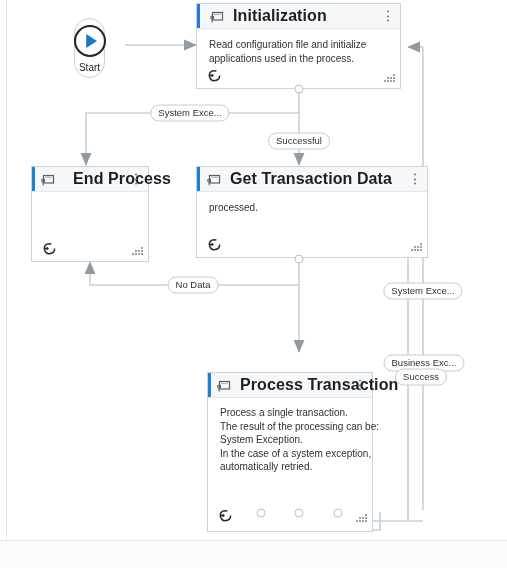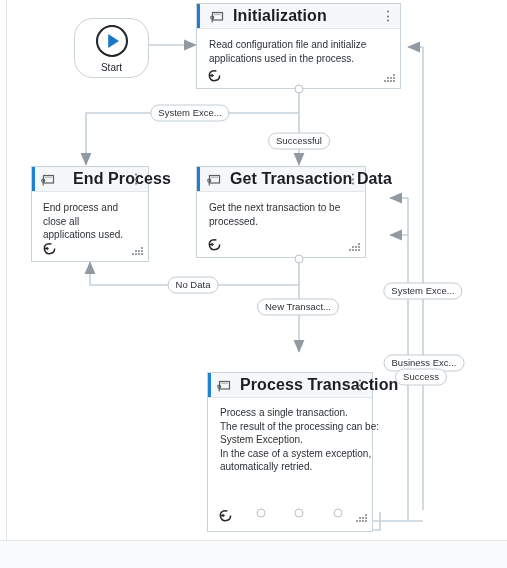--- a/index.html
+++ b/index.html
@@ -212,21 +212,21 @@
         <path d="M408,198 L408,235"></path>
         <path d="M408,235 L390,235" marker-end="url(#arr)"></path>
         <path d="M408,235 L408,520"></path>
 
         <path d="M261,512 L261,530 L380,530 L380,512"></path>
         <path d="M299,512 L299,530"></path>
         <path d="M338,512 L338,521 L423,521"></path>
       </g>
     </svg>
 
-    <div id="node-start" class="" style="left:74px; top:18px; width:75px; height:60px;border-radius:19px;">
+    <div id="node-start" class="" style="left:74px; top:18px; width:31px; height:60px;border-radius:19px;">
       <span class="play-wrap">
         <svg viewBox="0 0 36 36" width="36" height="36">
           <circle cx="18" cy="18" r="15" fill="#ffffff" stroke="#23282d" stroke-width="2.1"></circle>
           <path d="M14.2,11 L25,18 L14.2,25 Z" fill="#1878c8"></path>
         </svg>
       </span>
       <span class="start-label">Start</span>
     </div>
 
     <div class="node" style="left:196px; top:3px; width:205px; height:86px;">
@@ -285,25 +285,20 @@
             <path d="M3.2,8.1 L3.2,11.6" stroke="#5a6066" stroke-width="1.1"></path>
           </svg>
         </span>
         <span class="hdr-title" style="margin-left:18px;">End Process</span>
         <span class="kebab">
             <i></i>
             <i></i>
             <i></i>
           </span>
       </div>
-      <div class="node-body" style="padding-left:11px;">
-        <div>End process and</div>
-        <div>close all</div>
-        <div>applications used.</div>
-      </div>
       <div class="node-footer">
         <span class="retry-icon">
           <svg viewBox="0 0 15 15" width="15" height="15">
             <path d="M12.6,7.5 A5.1,5.1 0 1 1 5.4,2.9" fill="none" stroke="#23282d" stroke-width="1.5"></path>
             <path d="M5.2,2.9 L9.4,2.9" stroke="#23282d" stroke-width="1.5"></path>
             <path d="M2.2,7.5 L6.2,7.5" stroke="#23282d" stroke-width="1.5"></path>
             <path d="M4.6,5.4 L6.9,7.5 L4.6,9.6 Z" fill="#23282d"></path>
           </svg>
         </span>
         <span class="grip">
@@ -312,40 +307,39 @@
             <i style="left:6px;  top:6px;"></i>
             <i style="left:9px;  top:6px;"></i>
           <i style="left:3px;  top:3px;"></i>
             <i style="left:6px;  top:3px;"></i>
             <i style="left:9px;  top:3px;"></i>
           <i style="left:9px;  top:0px;"></i>
         </span>
       </div>
     </div>
 
-    <div class="node" style="left:196px; top:166px; width:170px; height:92px;">
+    <div class="node" style="left:196px; top:166px; width:232px; height:92px;">
       <div class="node-header">
         <span class="accent"></span>
         <span class="hdr-icon" style="margin-left:9px;">
           <svg viewBox="0 0 15 13" width="15" height="13">
             <rect x="3.5" y="1.5" width="10" height="7.5" fill="none" stroke="#5a6066" stroke-width="1.2"></rect>
             <rect x="4.8" y="2.6" width="7" height="1.5" fill="#b9bfc5"></rect>
             <circle cx="3.2" cy="6.6" r="1.5" fill="none" stroke="#5a6066" stroke-width="1.1"></circle>
             <path d="M3.2,8.1 L3.2,11.6" stroke="#5a6066" stroke-width="1.1"></path>
           </svg>
         </span>
         <span class="hdr-title">Get Transaction Data</span>
         <span class="kebab">
             <i></i>
             <i></i>
             <i></i>
           </span>
       </div>
       <div class="node-body">
-        <div>Get the next transaction to be</div>
         <div>processed.</div>
       </div>
       <div class="node-footer">
         <span class="retry-icon">
           <svg viewBox="0 0 15 15" width="15" height="15">
             <path d="M12.6,7.5 A5.1,5.1 0 1 1 5.4,2.9" fill="none" stroke="#23282d" stroke-width="1.5"></path>
             <path d="M5.2,2.9 L9.4,2.9" stroke="#23282d" stroke-width="1.5"></path>
             <path d="M2.2,7.5 L6.2,7.5" stroke="#23282d" stroke-width="1.5"></path>
             <path d="M4.6,5.4 L6.9,7.5 L4.6,9.6 Z" fill="#23282d"></path>
           </svg>
@@ -413,21 +407,20 @@
     <span class="port" style="left:261px; top:513px;"></span>
     <span class="port" style="left:299px; top:513px;"></span>
     <span class="port" style="left:338px; top:513px;"></span>
 
     <span class="edge-label" style="left:190px; top:113px;">System Exce...</span>
 
     <span class="edge-label" style="left:299px; top:141px;">Successful</span>
 
     <span class="edge-label" style="left:193px; top:285px;">No Data</span>
 
-    <span class="edge-label" style="left:298px; top:307px;">New Transact...</span>
 
     <span class="edge-label" style="left:423px; top:291px;">System Exce...</span>
 
     <span class="edge-label" style="left:424px; top:363px;">Business Exc...</span>
 
     <span class="edge-label" style="left:421px; top:377px;">Success</span>
 
   </div>
 
   <div id="bottom-bar"></div>

